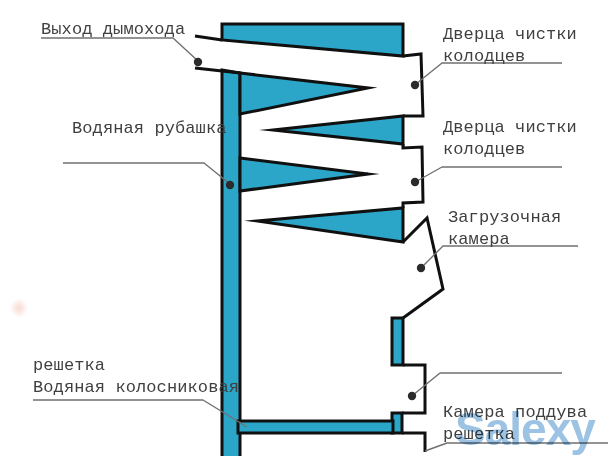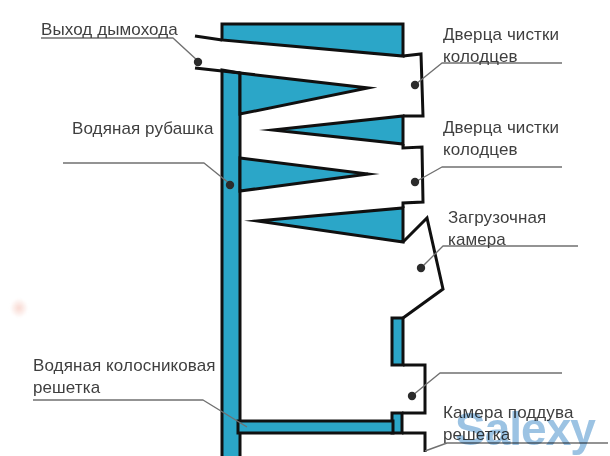--- a/index.html
+++ b/index.html
@@ -28,21 +28,21 @@
   
   .l{fill:none;stroke:var(--leader);stroke-width:1.4;stroke-linejoin:round;}
   .d{fill:var(--dot);stroke:none;}
   .callout{
     position:absolute;
     font-size:17px;line-height:22px;
     color:var(--label-text);
     white-space:nowrap;
     letter-spacing:0.1px;
   }
-  .callout span{display:block;}
+  .callout span{display:block;font-family:Liberation Mono, monospace;}
   .watermark{
     position:absolute;
     left:455px;top:406px;
     font-size:46px;line-height:46px;
     font-weight:700;
     letter-spacing:-1px;
     color:var(--watermark);
     mix-blend-mode:multiply;
     opacity:.95;
     pointer-events:none;
@@ -108,22 +108,22 @@
 
   <div class="callout" style="left:41px;top:19px">
     <span>Выход дымохода</span>
   </div>
 
   <div class="callout" style="left:72px;top:118px">
     <span>Водяная рубашка</span>
   </div>
 
   <div class="callout" style="left:33px;top:355px">
+    <span>решетка</span>
     <span>Водяная колосниковая</span>
-    <span>решетка</span>
   </div>
 
   <div class="callout" style="left:443px;top:24px">
     <span>Дверца чистки</span>
     <span>колодцев</span>
   </div>
 
   <div class="callout" style="left:443px;top:117px">
     <span>Дверца чистки</span>
     <span>колодцев</span>

